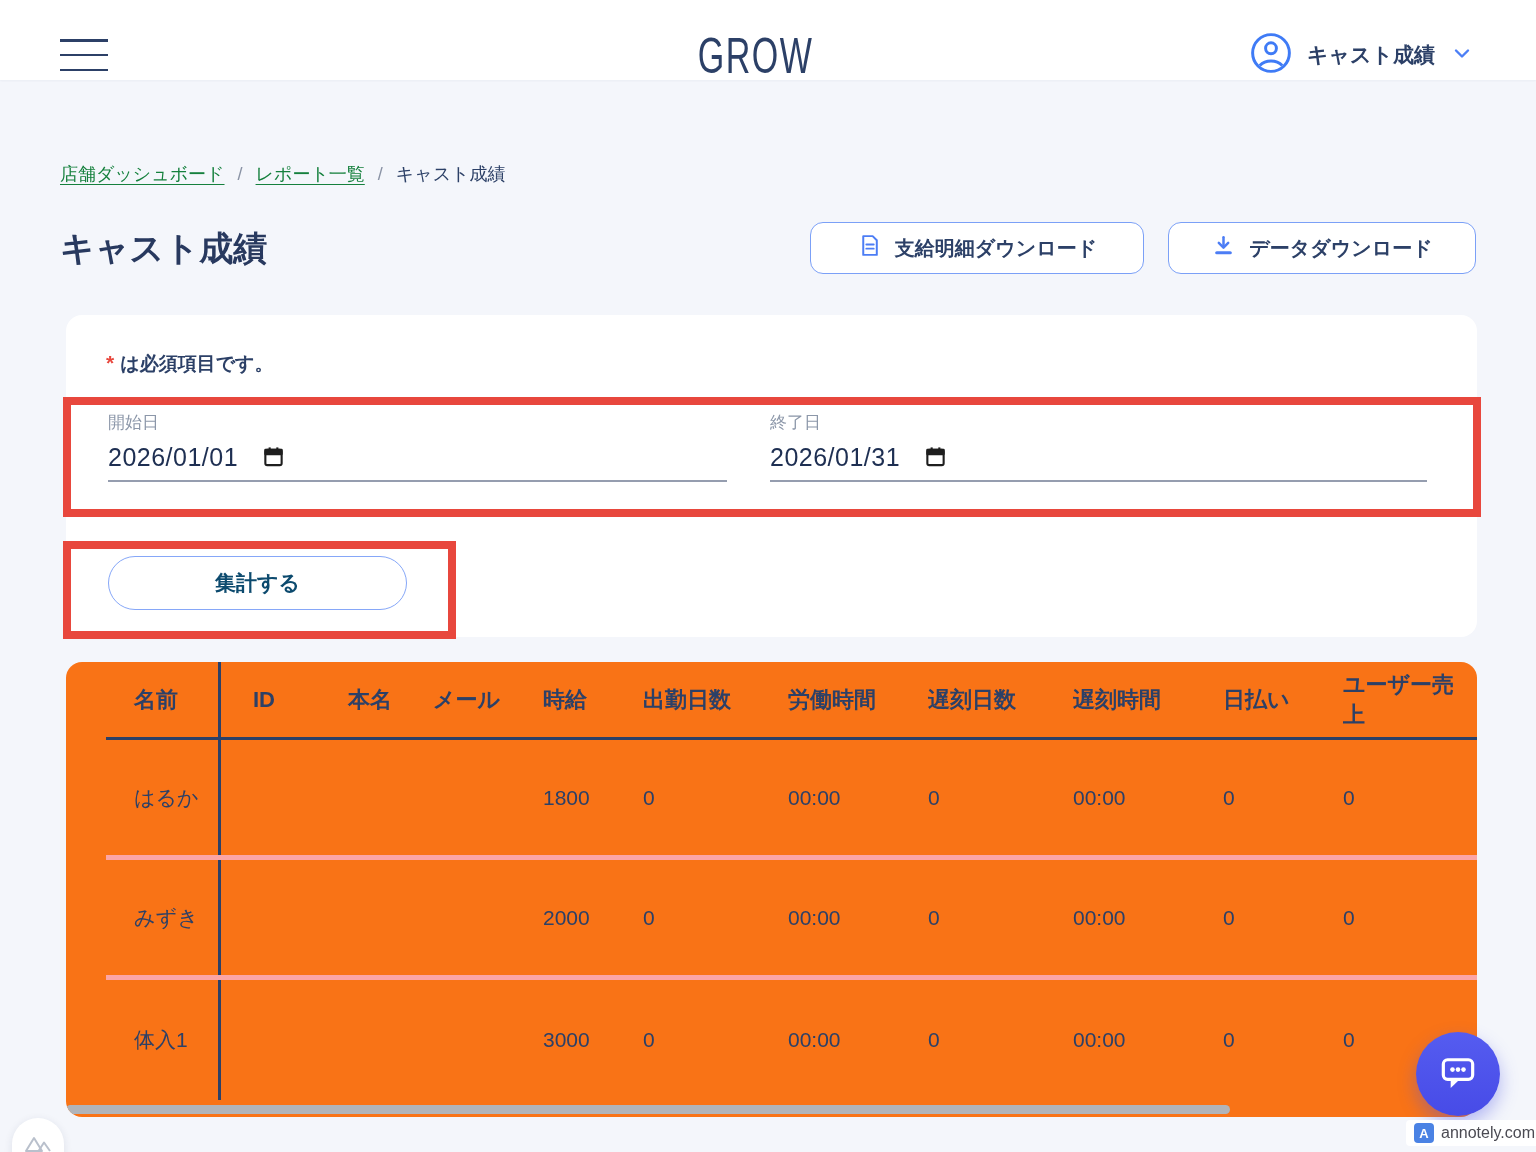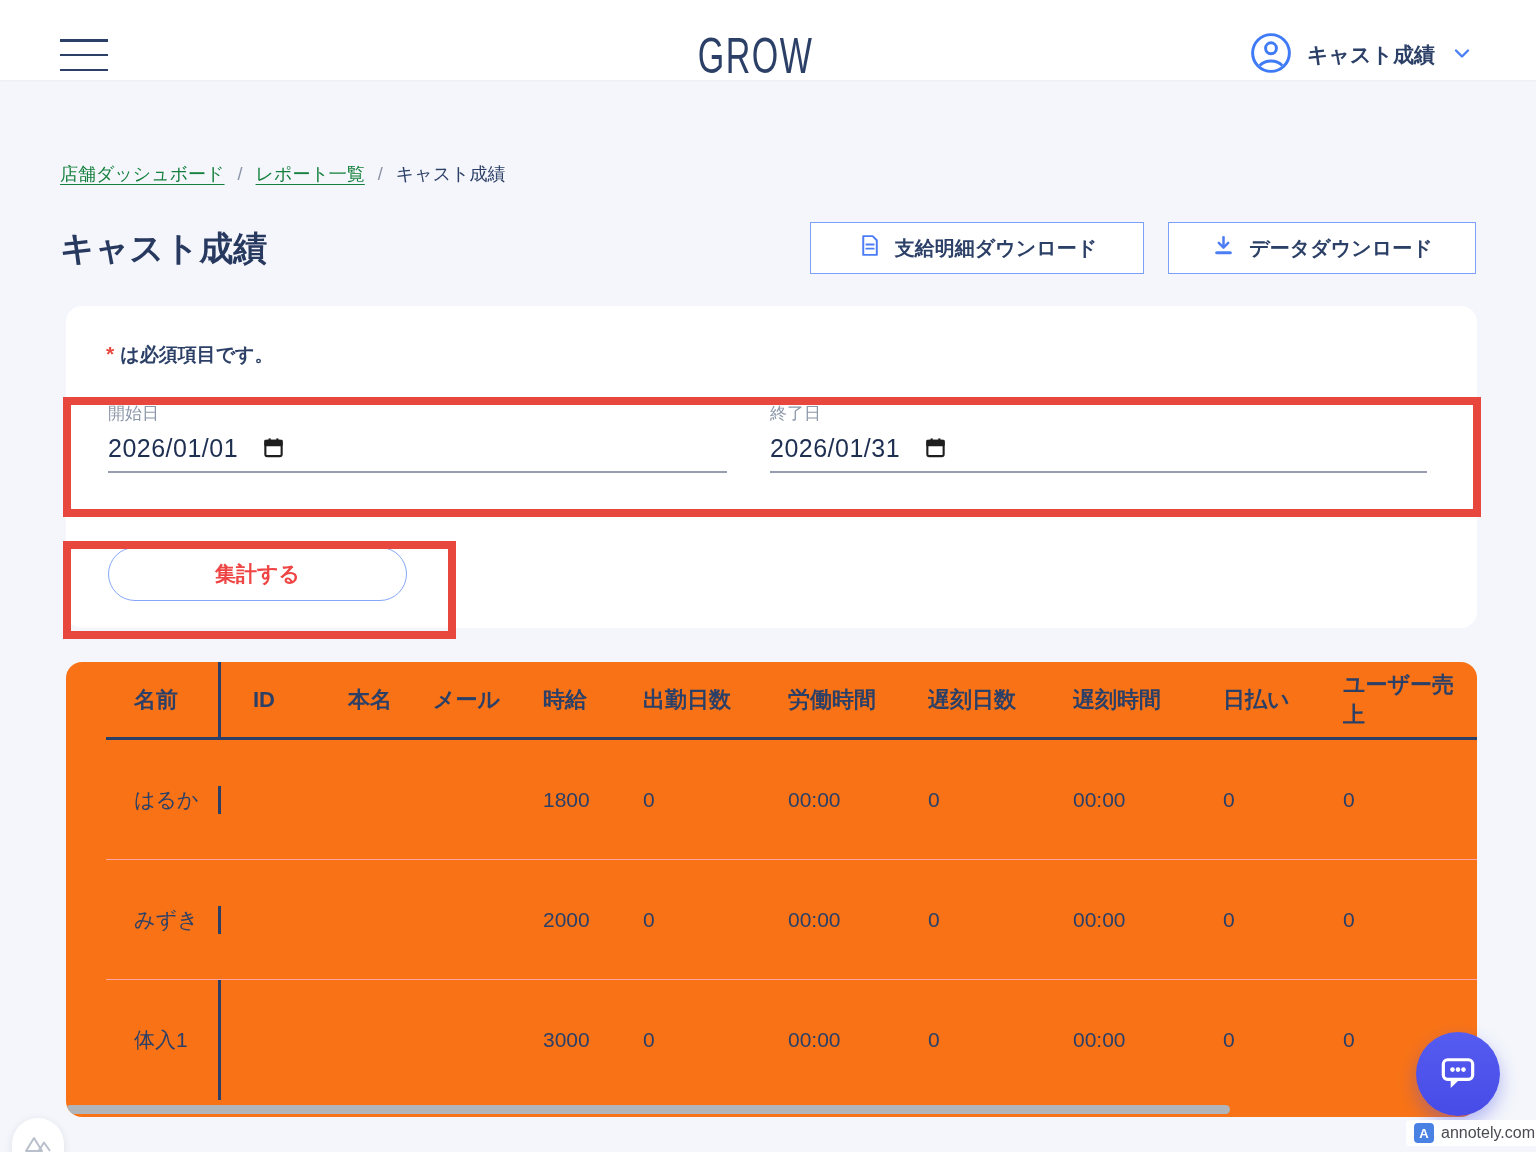--- a/index.html
+++ b/index.html
@@ -17,47 +17,47 @@
   .logo { position:absolute; left:50%; top:26px; transform:translateX(-58%) scale(0.74,1.1); transform-origin:center top; font-size:46px; font-weight:400; letter-spacing:2px; color:#2c4067; white-space:nowrap; }
   .userbox { position:absolute; right:62px; top:30px; height:50px; display:flex; align-items:center; gap:15px; cursor:pointer; }
   .user-name { font-size:21px; font-weight:700; color:#2c4067; }
   
   .breadcrumb { position:absolute; left:60px; top:162px; font-size:18px; display:flex; gap:13px; align-items:center; }
   .breadcrumb a { color:#15803d; text-decoration:underline; text-underline-offset:4px; cursor:pointer; }
   .breadcrumb .sep { color:#8a93a5; }
   .breadcrumb .current { color:#2c4067; }
   .page-title { position:absolute; left:60px; top:226px; font-size:34px; font-weight:700; color:#28395f; }
   
-  .btn-outline { position:absolute; top:222px; height:52px; background:#fff; border:1.5px solid #7ba0f7; border-radius:0;
+  .btn-outline { position:absolute; top:222px; height:52px; background:#fff; border:1.5px solid #7ba0f7; border-radius:13px;
     display:flex; align-items:center; justify-content:center; gap:13px; font-size:20px; font-weight:700; color:#2c4067; cursor:pointer;text-align:center; }
   .btn-payslip { left:810px; width:334px; }
   .btn-data { left:1168px; width:308px; }
   
-  .form-card { position:absolute; left:66px; top:306px; width:1411px; height:322px; background:#fff; border-radius:16px; }
+  .form-card { position:absolute; left:66px; top:315px; width:1411px; height:322px; background:#fff; border-radius:16px; }
   .required-note { position:absolute; left:40px; top:36px; font-size:19px; font-weight:700; color:#2c4067; }
   .required-note .star { color:#e8473d; font-size:21px; margin-right:6px; }
   .date-field { position:absolute; top:96px; height:71px; border-bottom:2px solid #959daf; }
   .date-field.start { left:42px; width:619px; }
   .date-field.end { left:704px; width:657px; }
   .date-label { font-size:17px; color:#8c97a9; }
   .date-valuerow { display:flex; align-items:flex-end; gap:24px; margin-top:9px; cursor:text; }
   .date-value { font-size:25px; color:#1e2f52; letter-spacing:0.5px; }
   .btn-aggregate { position:absolute; left:42px; top:241px; width:299px; height:54px; background:#fff; border:1.5px solid #86a7f8; border-radius:28px;
-    display:flex; align-items:center; justify-content:center; font-size:21px; font-weight:700; color:#ef4444; cursor:pointer; }
+    display:flex; align-items:center; justify-content:center; font-size:21px; font-weight:700; color:#0c4a6e; cursor:pointer; }
   
   .ann-box { position:absolute; border:8px solid #e8473d; background:transparent; pointer-events:none; z-index:5; }
   .ann-dates { left:63px; top:397px; width:1418px; height:120px; }
   .ann-aggregate { left:63px; top:541px; width:393px; height:98px; }
   
   .table-card { position:absolute; left:66px; top:662px; width:1411px; height:455px; background:#f97316; border-radius:16px; overflow:hidden; }
   .table { margin-left:40px; width:1371px; }
   .trow { display:flex; align-items:stretch; }
   .thead { height:78px; border-bottom:3px solid #2c4067; font-size:22px; font-weight:700; }
   .tbody-row { height:120px; font-size:21px; }
-  .tbody-row.divided { border-bottom:1px solid #fca5a5;align-items:center; }
+  .tbody-row.divided { border-bottom:5px solid #fca5a5; }
   .cell { display:flex; align-items:center; padding-left:32px; color:#2c4067; }
   .c0 { width:115px; padding-left:28px; border-right:3px solid #2c4067; }
   .c1 { width:95px; } .c2 { width:85px; } .c3 { width:110px; } .c4 { width:100px; }
   .c5 { width:145px; } .c6 { width:140px; } .c7 { width:145px; } .c8 { width:150px; }
   .c9 { width:120px; } .c10 { width:160px; }
   .hscroll { position:absolute; left:0; bottom:3px; width:1411px; height:9px; }
   .hscroll .thumb { width:1164px; height:9px; background:#b1b4b9; border-radius:5px; cursor:pointer; }
   
   .chat-fab { position:absolute; left:1416px; top:1032px; width:84px; height:84px; border-radius:50%;
     background:linear-gradient(180deg,#5а5ef1,#4a4fe9); background:linear-gradient(180deg,#555cf0,#474be7);

